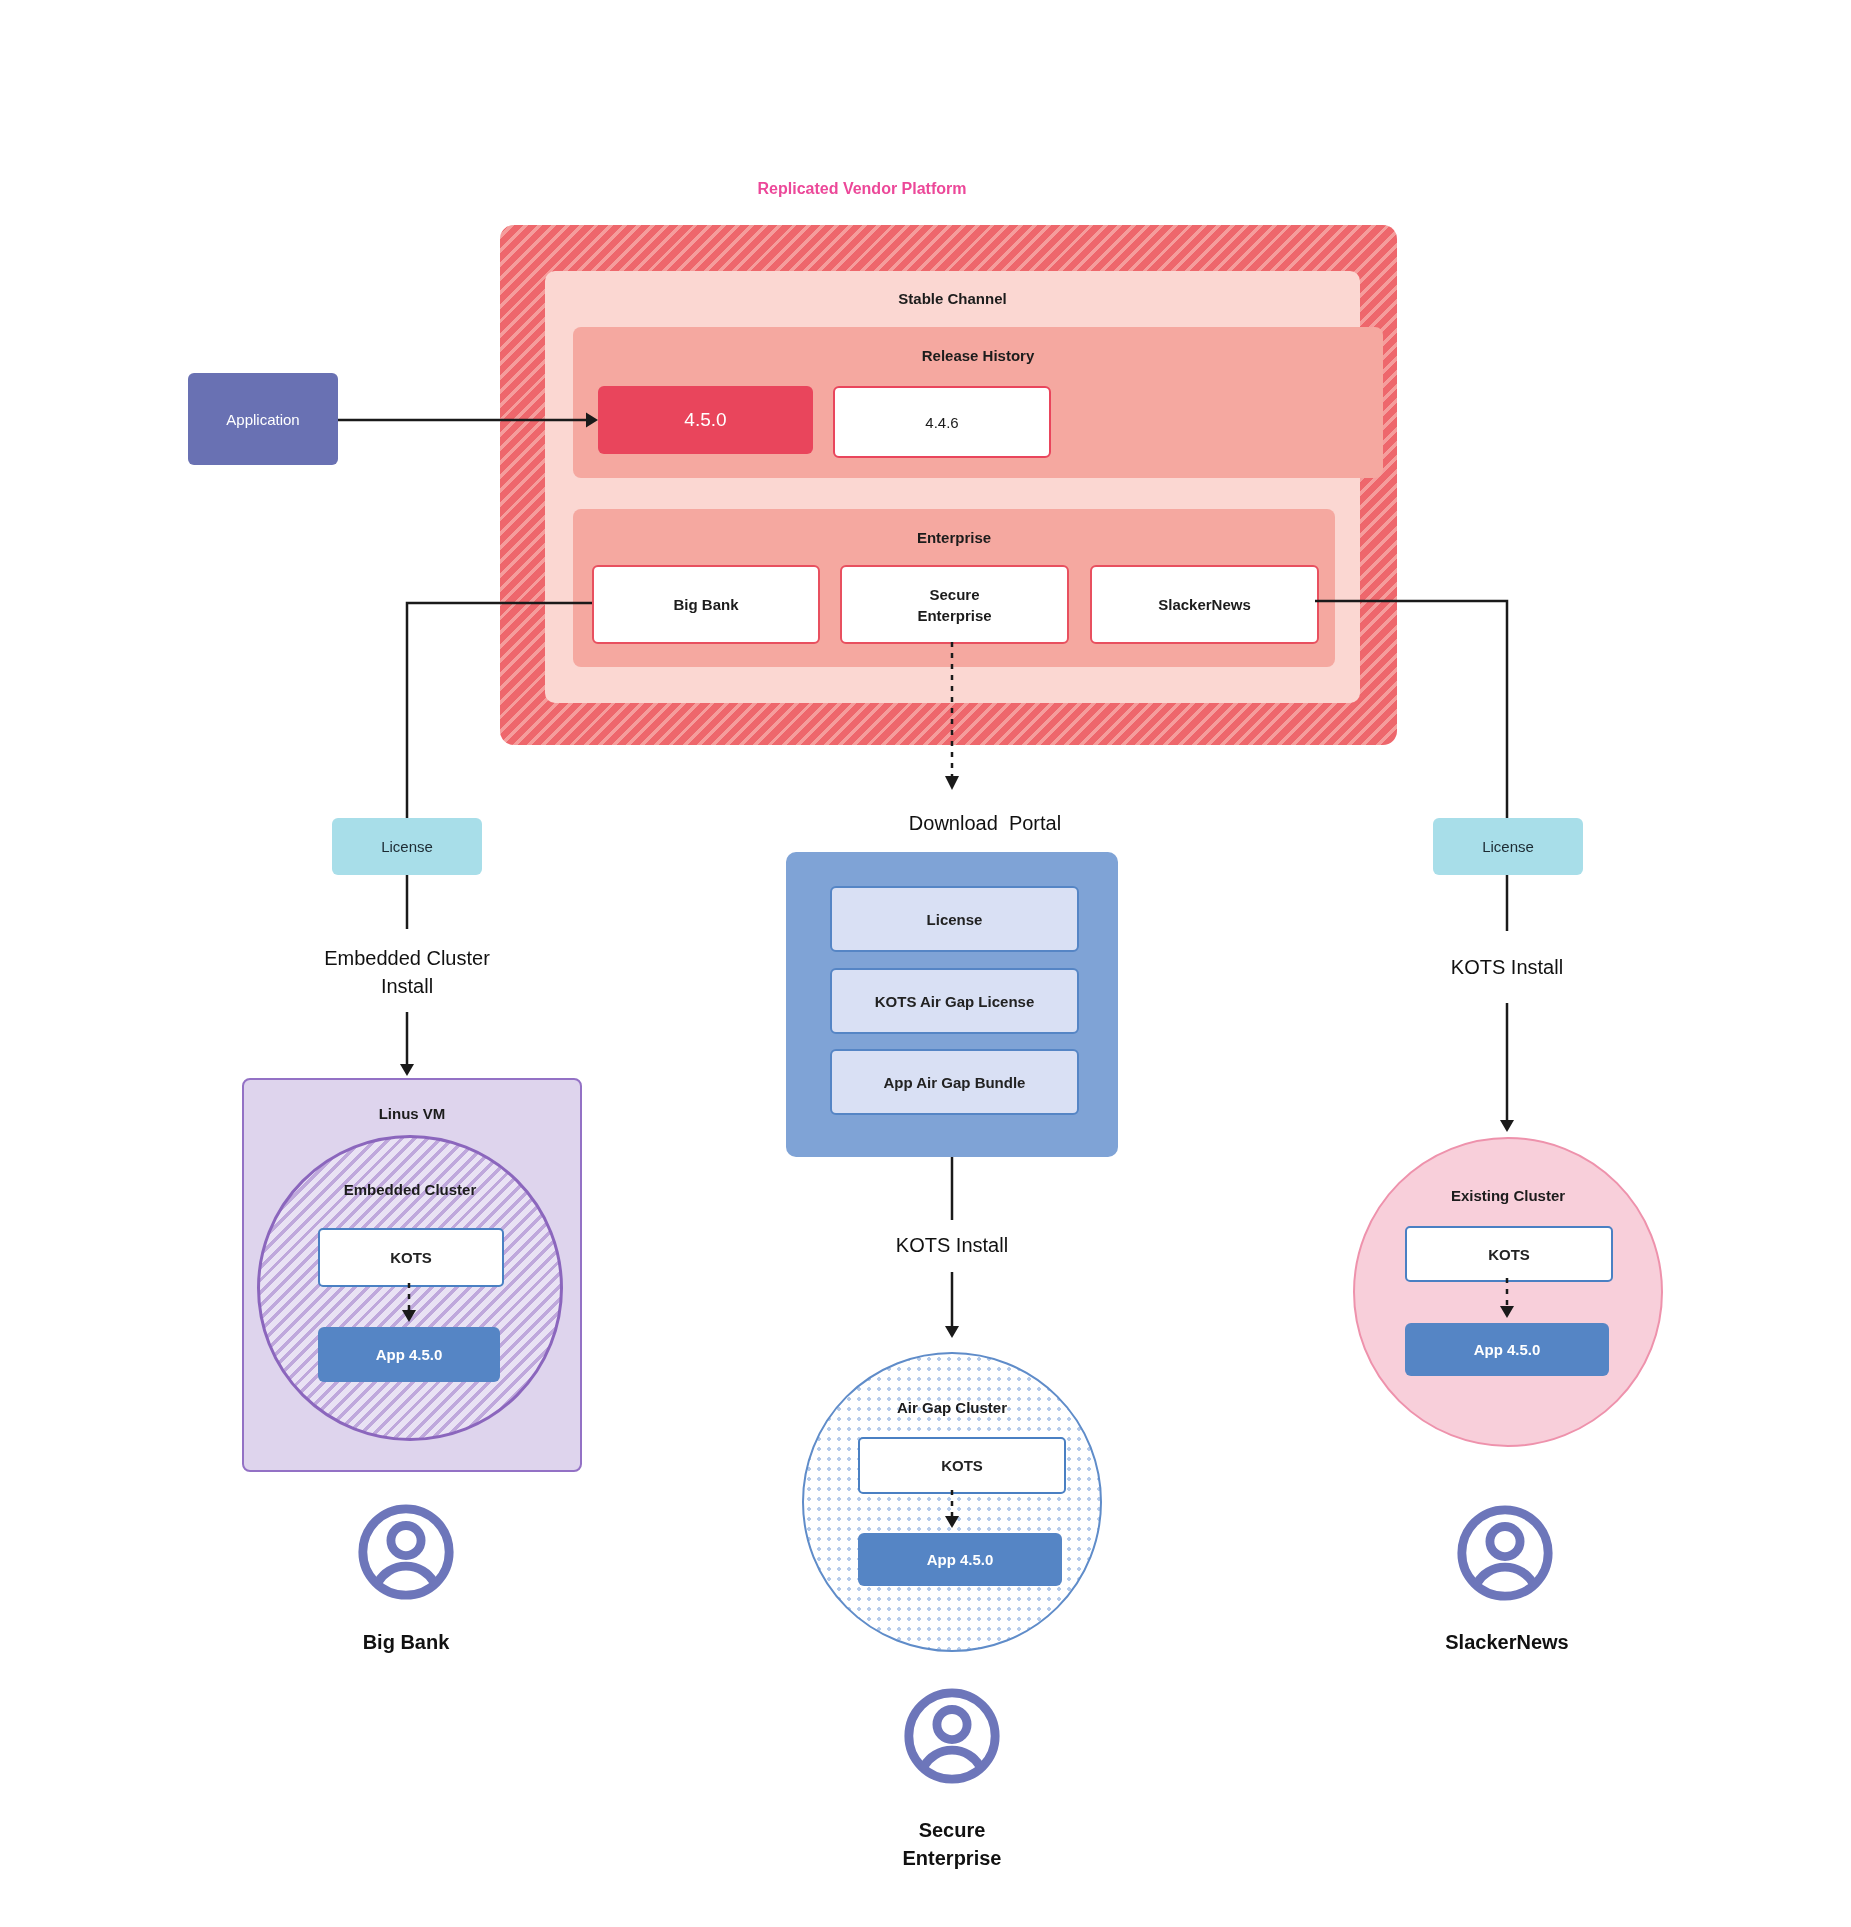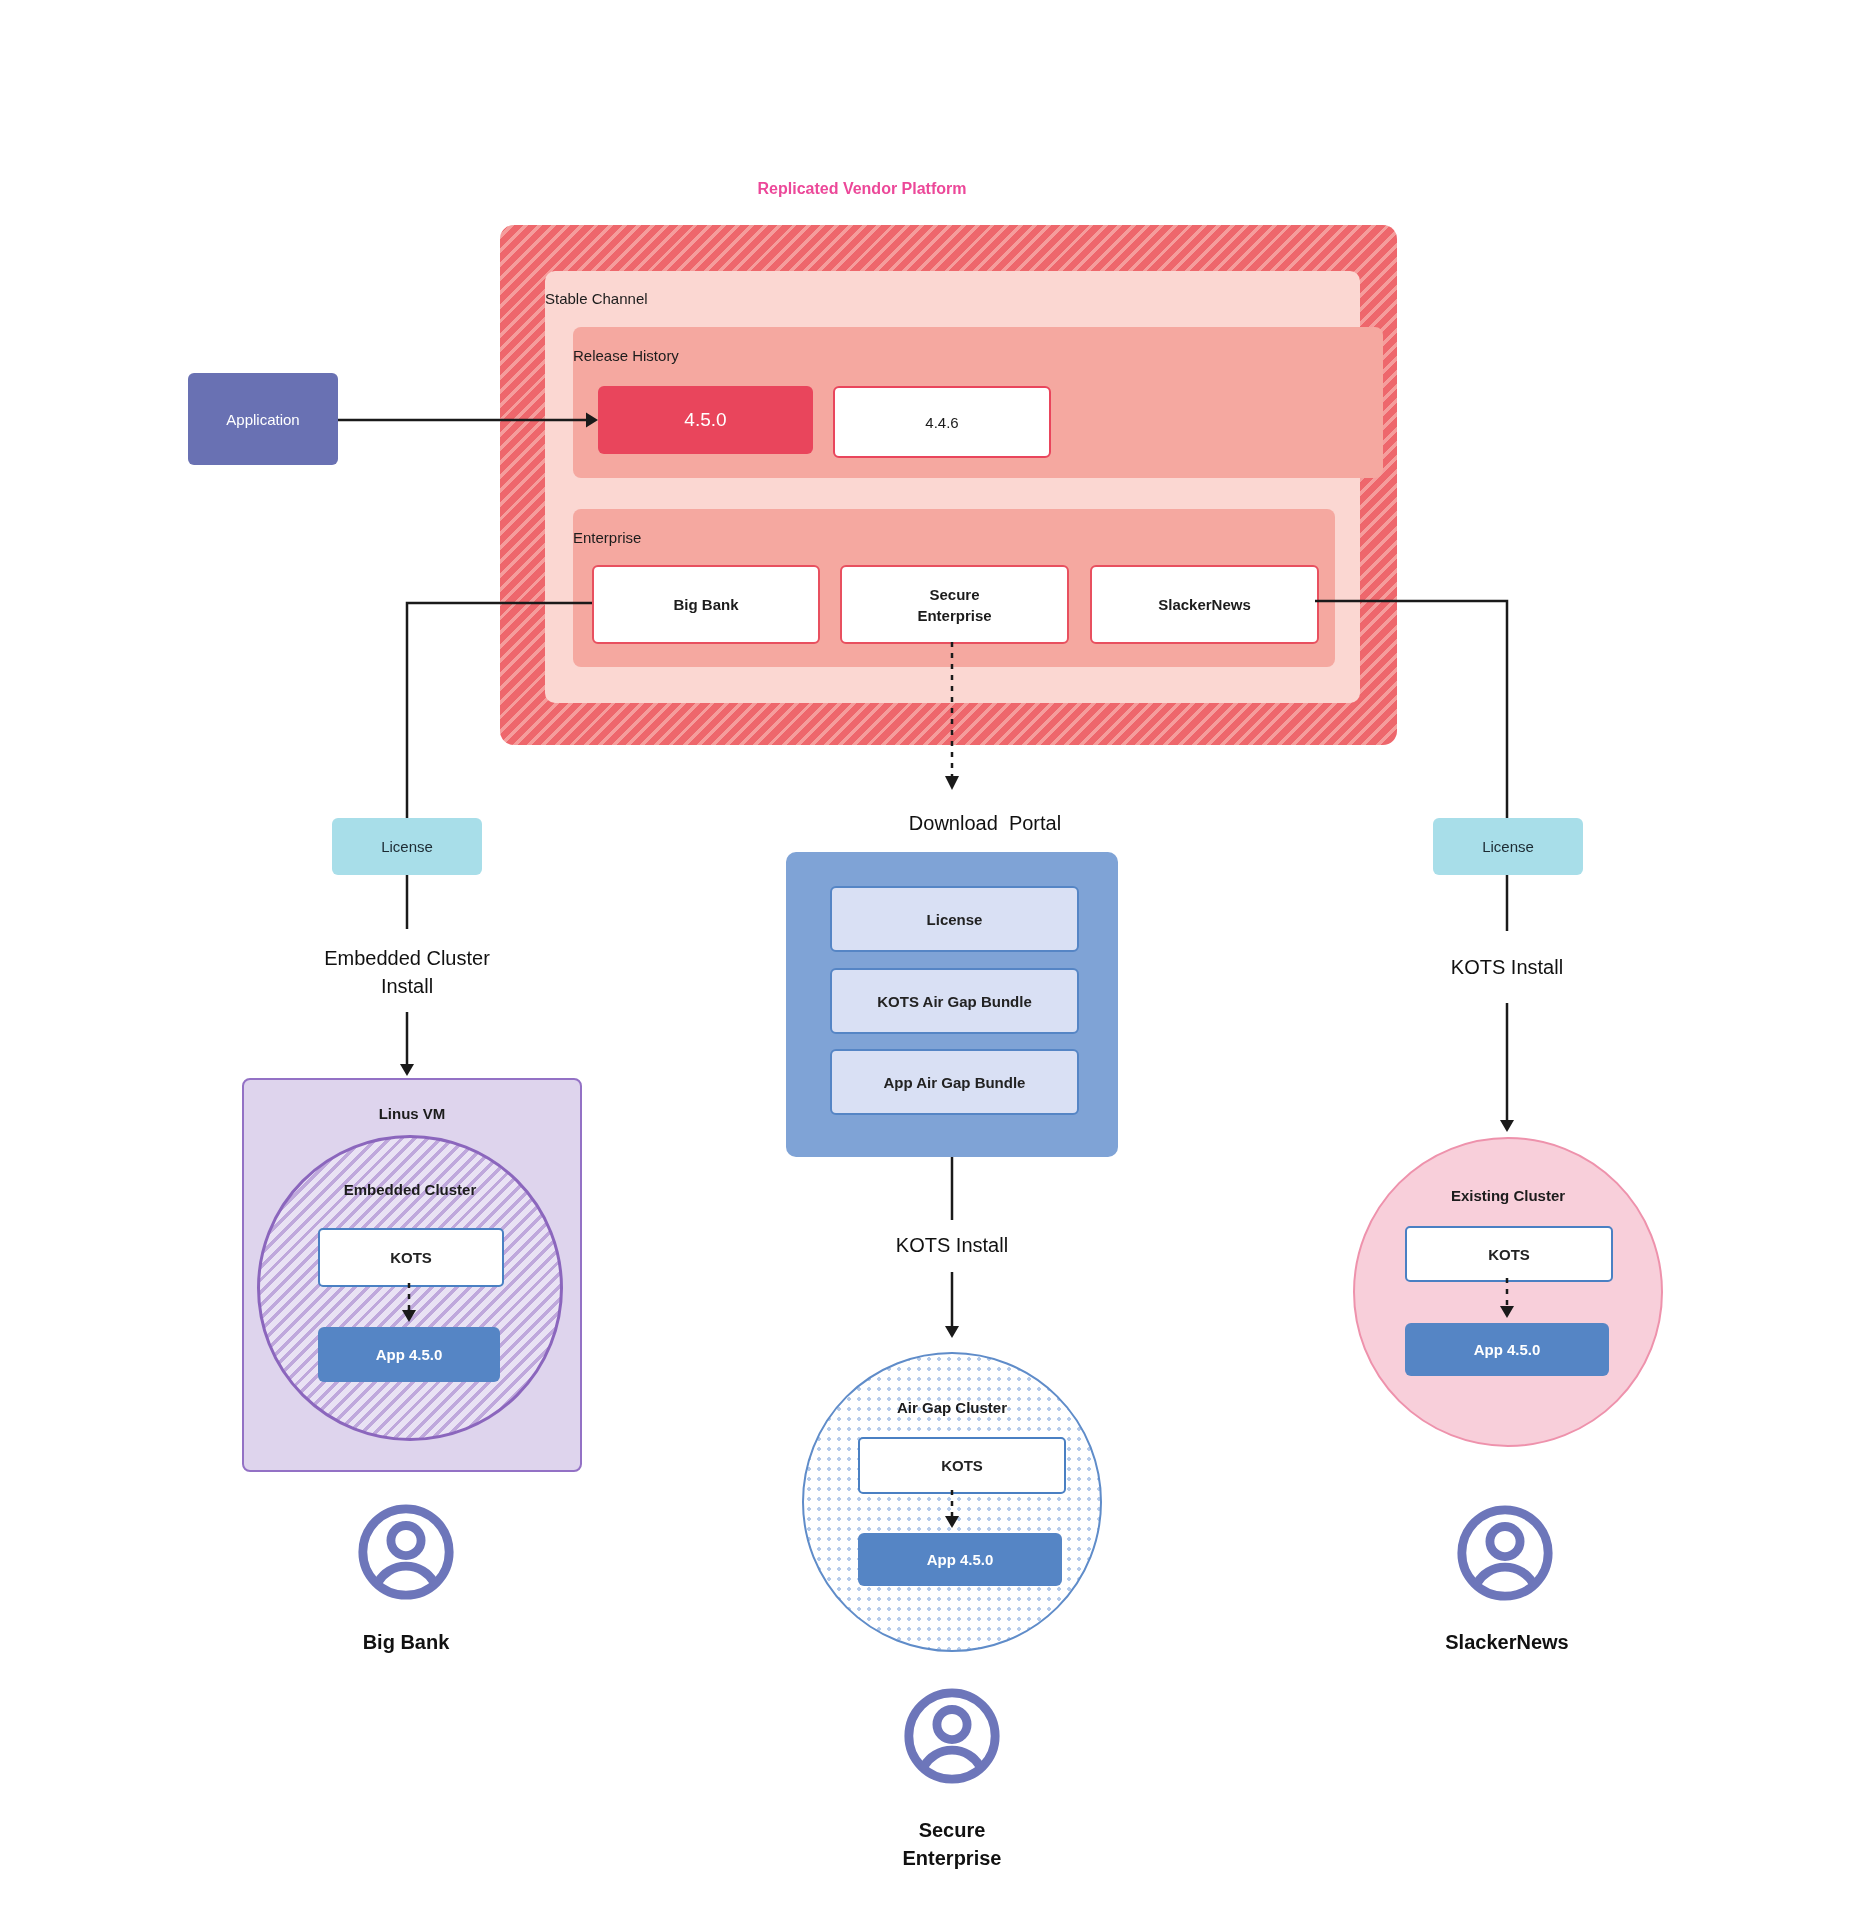--- a/index.html
+++ b/index.html
@@ -8,21 +8,21 @@
   .abs{position:absolute;}
   .center-text{text-align:center;}
   .flexc{display:flex;align-items:center;justify-content:center;}
 
   .diagram-title{font-size:16px;font-weight:700;color:#ec4899;}
 
   
   .outer-hatch{background:repeating-linear-gradient(135deg,#ee676c 0 6.5px,#f59d9c 6.5px 10px);border-radius:14px;}
   .stable-box{background:#fbd7d2;border-radius:10px;}
   .section-box{background:#f5a8a0;border-radius:8px;}
-  .section-label{position:absolute;left:0;right:0;font-size:15px;font-weight:400;color:#1c1c1c;text-align:left;line-height:20px;}
+  .section-label{position:absolute;left:0;right:0;font-size:15px;font-weight:700;color:#1c1c1c;text-align:center;line-height:20px;}
   .release-current{background:#e9455c;border-radius:6px;color:#ffffff;font-size:19px;}
   .release-prev{background:#ffffff;border:2px solid #e9455c;border-radius:6px;color:#1c1c1c;font-size:15px;}
   .customer-box{background:#ffffff;border:2px solid #e8505f;border-radius:6px;font-size:15px;font-weight:700;color:#1c1c1c;}
   .customer-box .wrap-label{max-width:100px;text-align:center;line-height:21px;}
 
   .application-node{background:#6971b3;border-radius:6px;color:#ffffff;font-size:15px;}
 
   .license-badge{background:#a8dee9;border-radius:6px;font-size:15px;color:#1d2b33;}
 
   .flow-label{font-size:20px;font-weight:400;color:#111111;line-height:28px;text-align:center;}
@@ -98,21 +98,21 @@
     <path d="M23.5 78.5 A31 31 0 0 1 76.5 78.5" fill="none" stroke="#6d76ba" stroke-width="8.5" stroke-linecap="round"></path>
   </svg>
   <div class="abs persona-label" style="left:306px;top:1628px;width:200px;">
     <span class="wrap-label">Big Bank</span>
   </div>
 
   <div class="abs flow-label prespace" style="left:785px;top:809px;width:400px;">Download  Portal</div>
 
   <div class="abs portal-box" style="left:786px;top:852px;width:332px;height:305px;">
     <div class="portal-item" style="left:44px;top:34px;width:245px;height:62px;">License</div>
-    <div class="portal-item" style="left:44px;top:116px;width:245px;height:62px;">KOTS Air Gap Bundle</div>
+    <div class="portal-item" style="left:44px;top:116px;width:245px;height:62px;">KOTS Air Gap License</div>
     <div class="portal-item" style="left:44px;top:197px;width:245px;height:62px;">App Air Gap Bundle</div>
   </div>
 
   <div class="abs flow-label" style="left:852px;top:1231px;width:200px;">KOTS Install</div>
 
   <div class="abs circle airgap-circle" style="left:802px;top:1352px;width:300px;height:300px;box-sizing:border-box;">
     <div class="cluster-label" style="top:45px;">Air Gap Cluster</div>
   </div>
   <div class="abs kots-node flexc" style="left:858px;top:1437px;width:204px;height:53px;">KOTS</div>
   <div class="abs appblue-node flexc" style="left:858px;top:1533px;width:204px;height:53px;">App 4.5.0</div>

